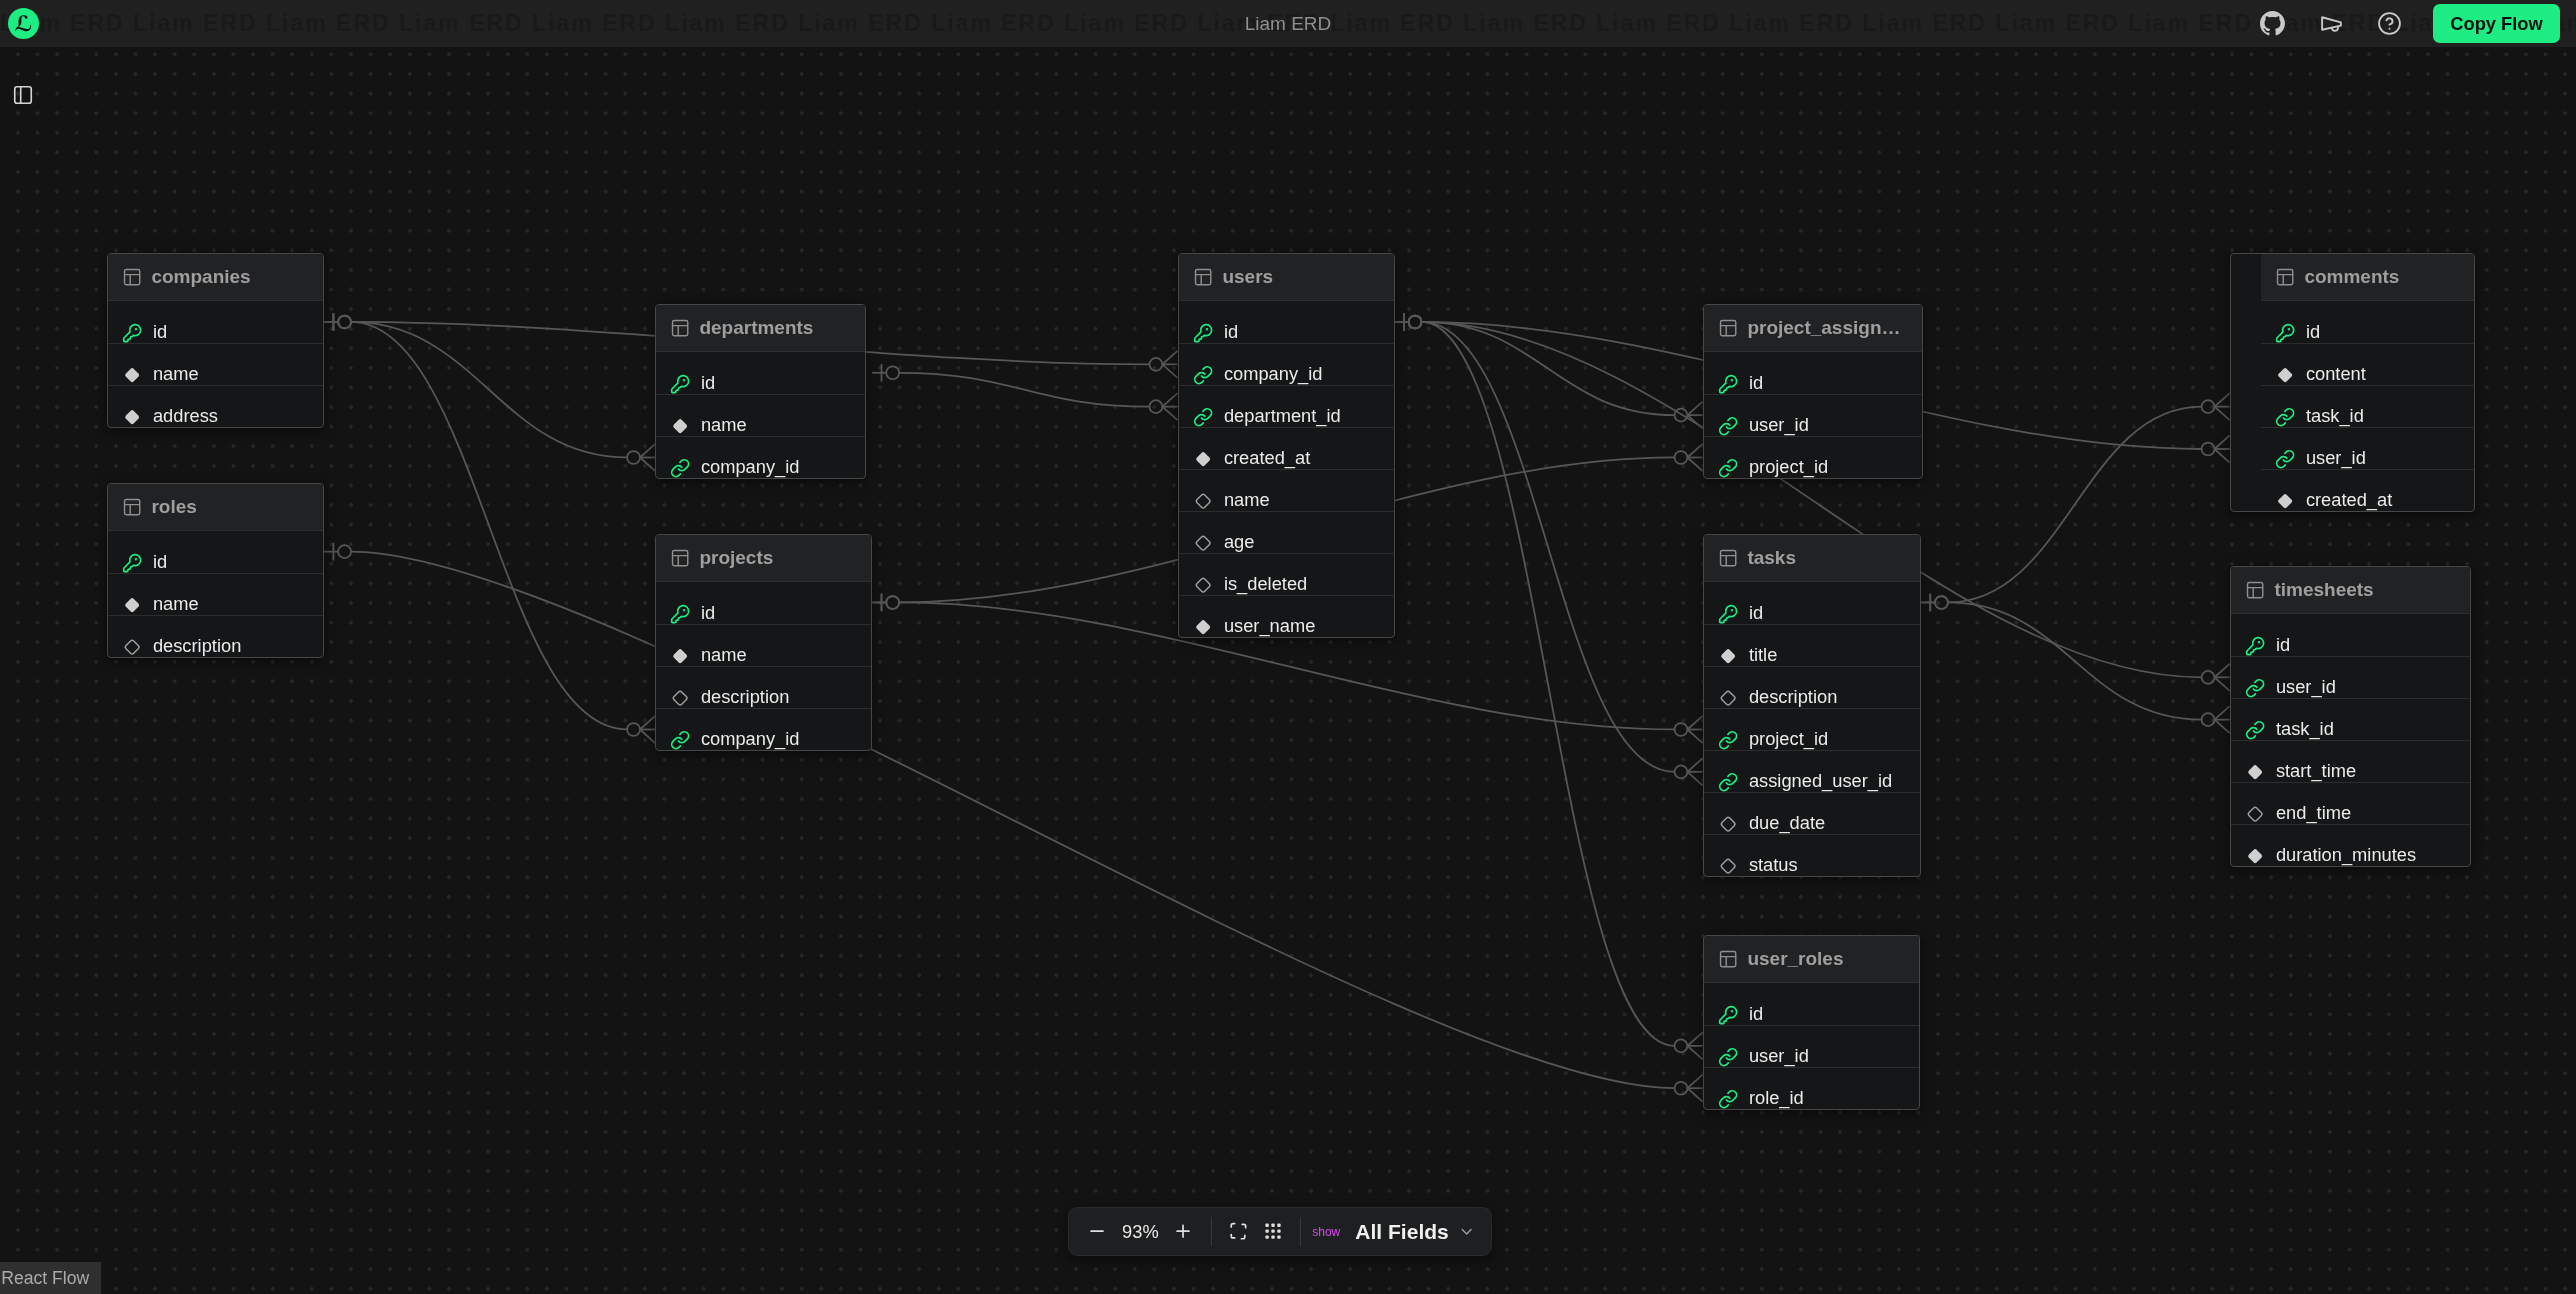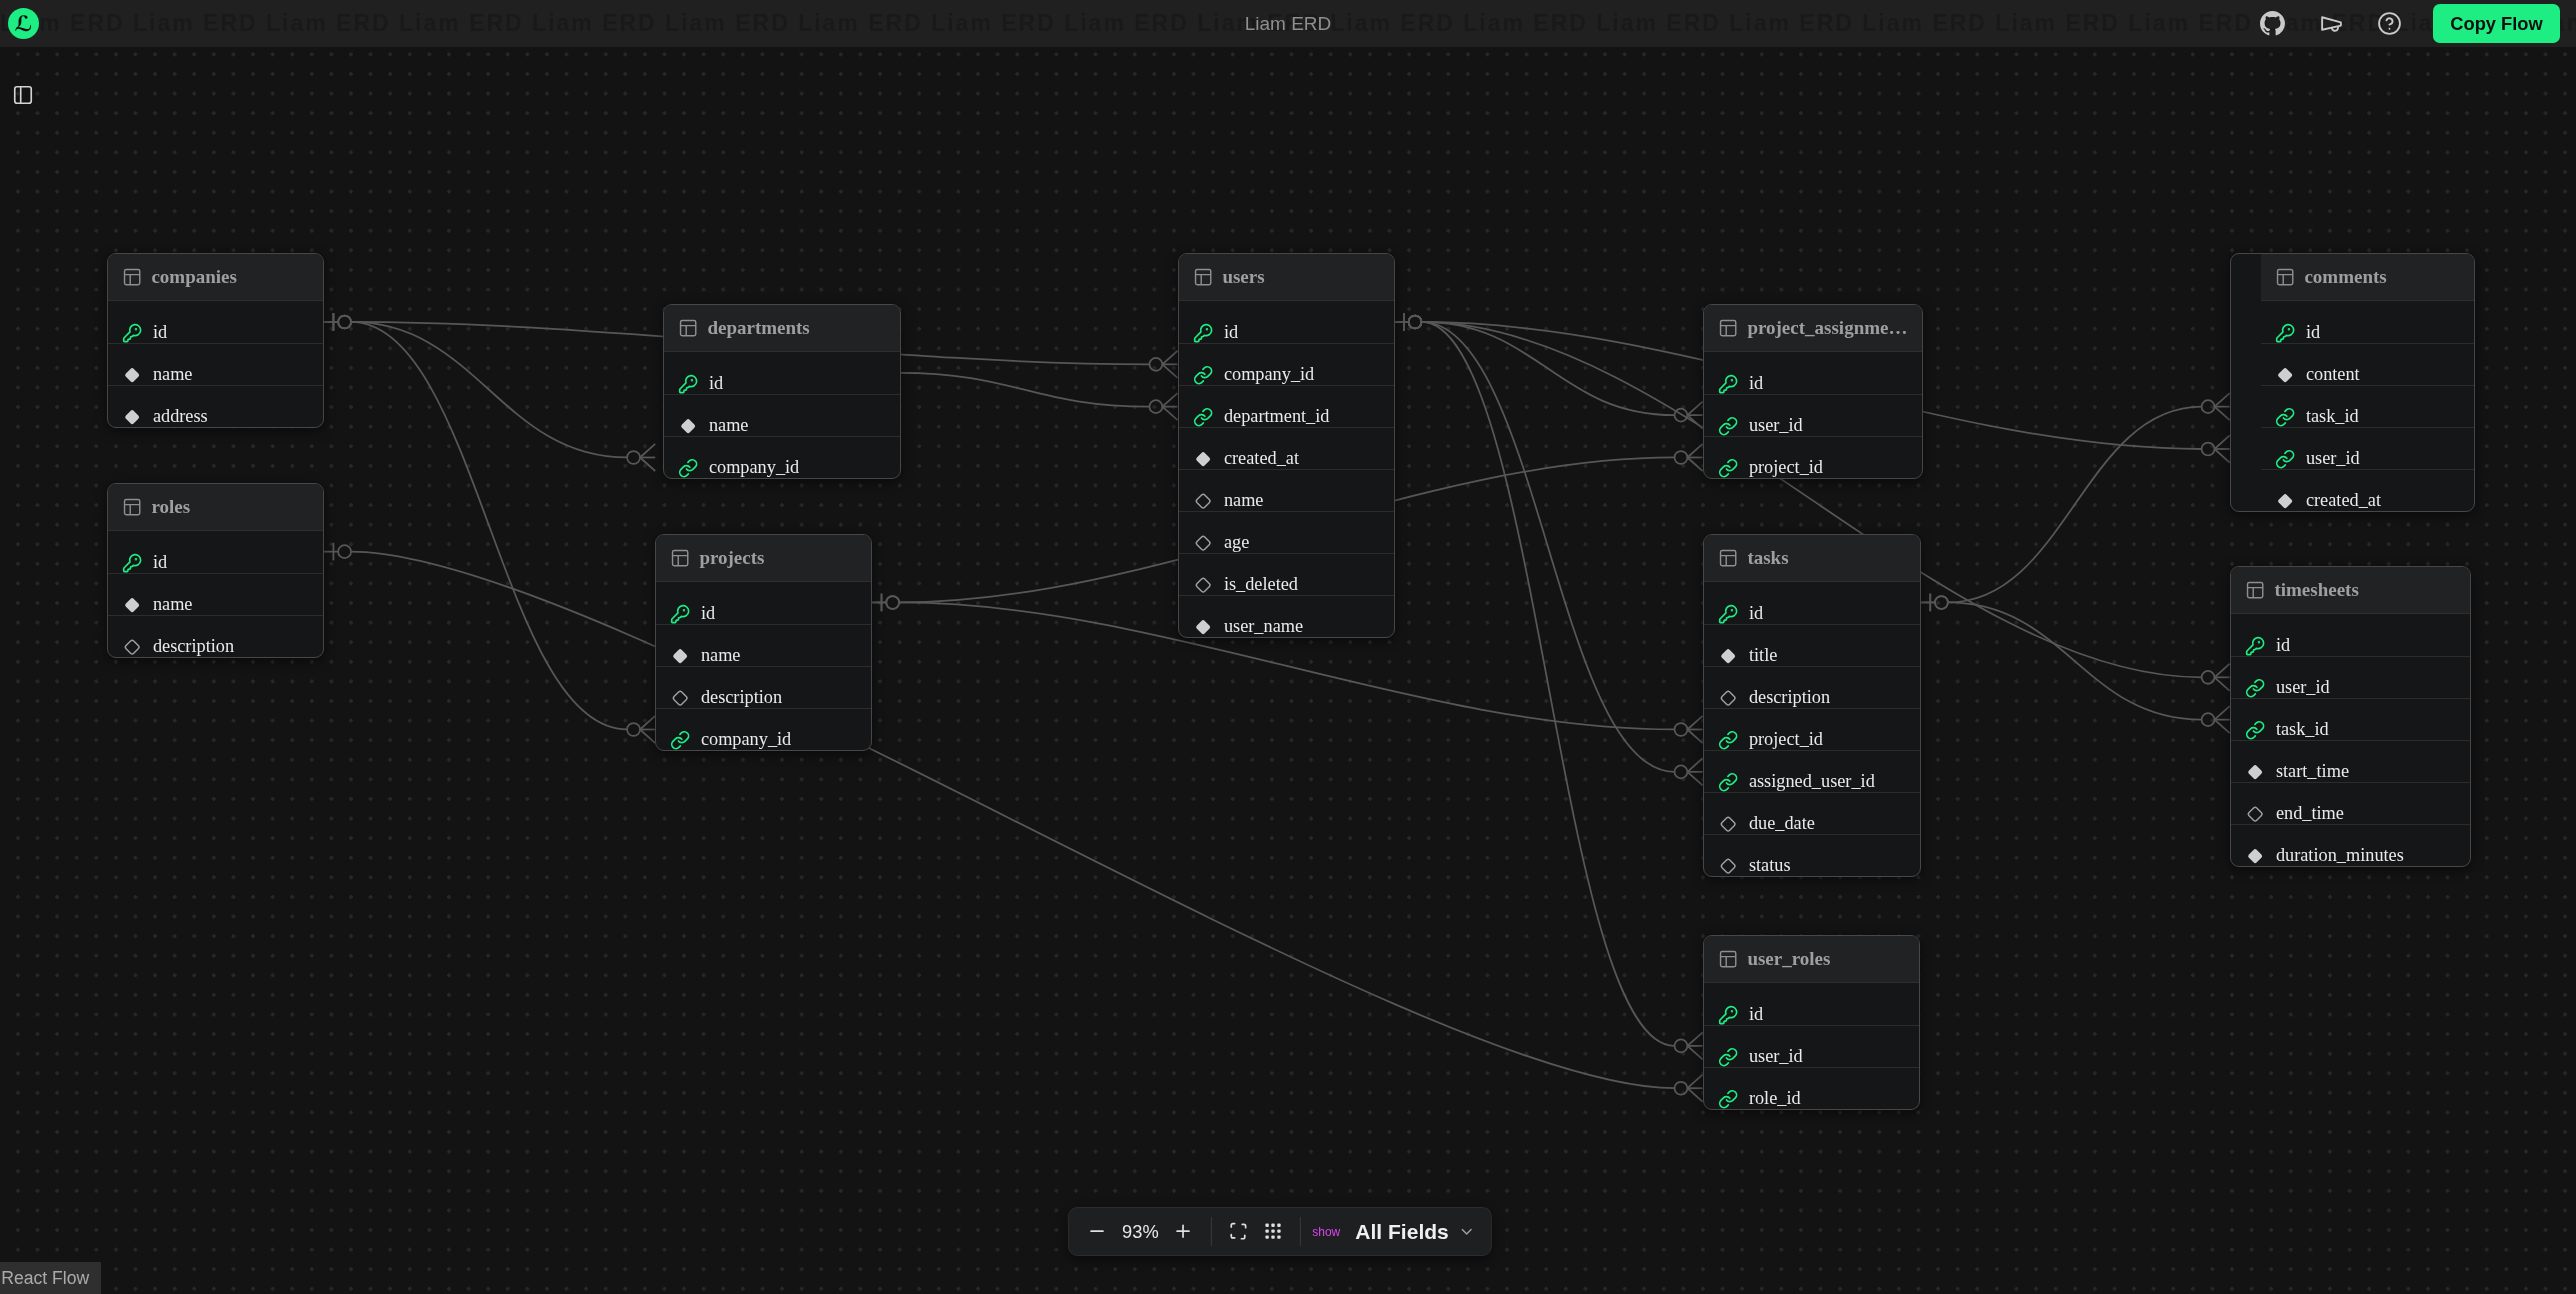--- a/index.html
+++ b/index.html
@@ -11,23 +11,22 @@
     position:absolute; inset:0;
     background-image: radial-gradient(circle, #272727 1.6px, transparent 2px);
     background-size: 19.6px 19.6px; background-position: 8.1px 5.4px;
   }
   #edges{ position:absolute; inset:0; display:block; }
   #edges *{ stroke:#575757; stroke-width:2.6; fill:none; }
 
   
   .node{
     position:absolute; background:#151617;
-    border:1px solid #474747; border-radius:9px; overflow:hidden;
+    border:1px solid #474747; border-radius:4px; overflow:hidden;
     box-shadow:0 2.7px 11px rgba(0,0,0,.5);
-    font-family:Liberation Serif, serif;
   }
   .node-header{
     height:47px; background:#212224; display:flex; align-items:center;
     gap:9.5px; padding:0 13.6px; border-bottom:0.7px solid #2e2e2e;
   }
   .node-title{
     font-size:19px; font-weight:600; color:#9f9f9f;
     white-space:nowrap; overflow:hidden; text-overflow:ellipsis;
   }
   .row{ height:42px; display:flex; align-items:flex-end; gap:11px; padding:0 13.6px; }
@@ -304,21 +303,21 @@
         </div>
         <div class="row">
           <span class="fi">
             <svg viewBox="0 0 24 24" fill="none" stroke="#a0a0a0" stroke-width="1.7">
               <rect x="5.6" y="5.6" width="12.8" height="12.8" rx="2.6" transform="rotate(45 12 12)"></rect>
             </svg>
           </span>
           <span class="row-label">description</span>
         </div>
       </div>
-      <div class="node" style="left: 655px; top: 304px; width: 238px; margin-left: 8px;">
+      <div class="node" style="left: 655px; top: 304px; width: 211px;">
         <div class="node-header">
           <span class="th-icon"><svg viewBox="0 0 24 24" fill="none" stroke="#8f8f8f" stroke-width="1.7" stroke-linejoin="round">
               <rect x="3" y="3" width="18" height="18" rx="2"></rect>
               <path d="M3 9h18"></path>
               <path d="M9.7 9v12"></path>
             </svg></span>
           <span class="node-title">departments</span>
         </div>
         <div class="row">
           <span class="fi">

